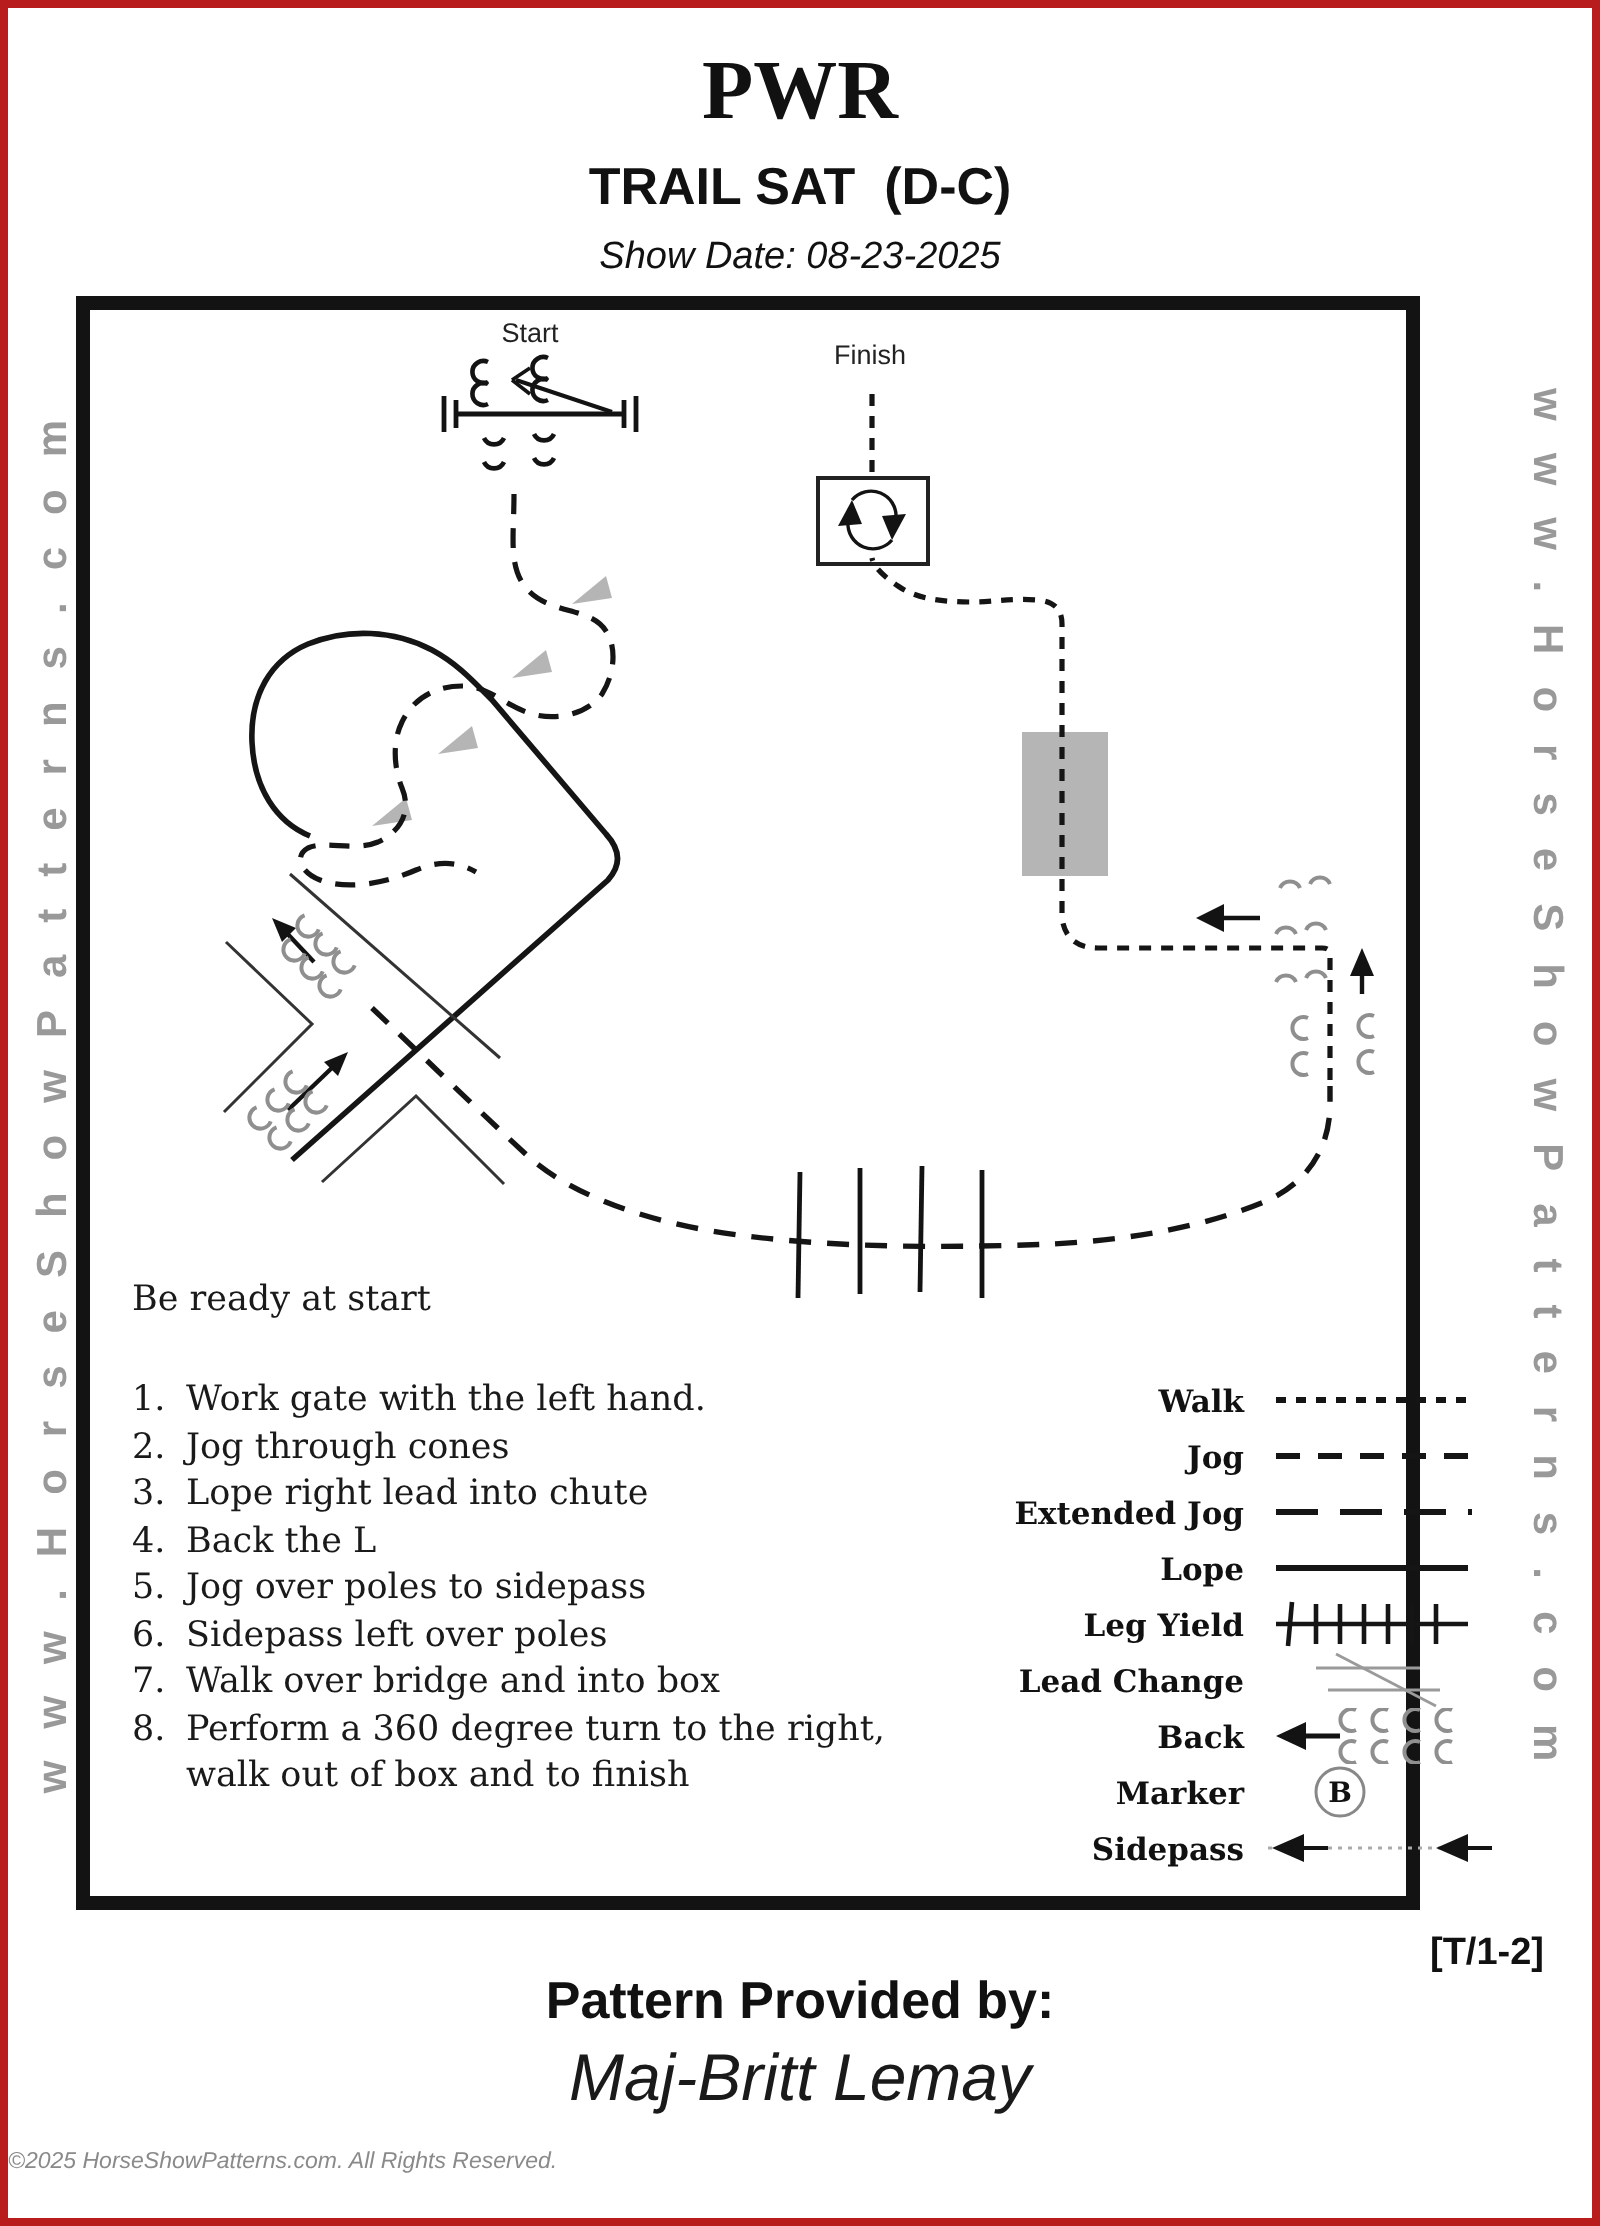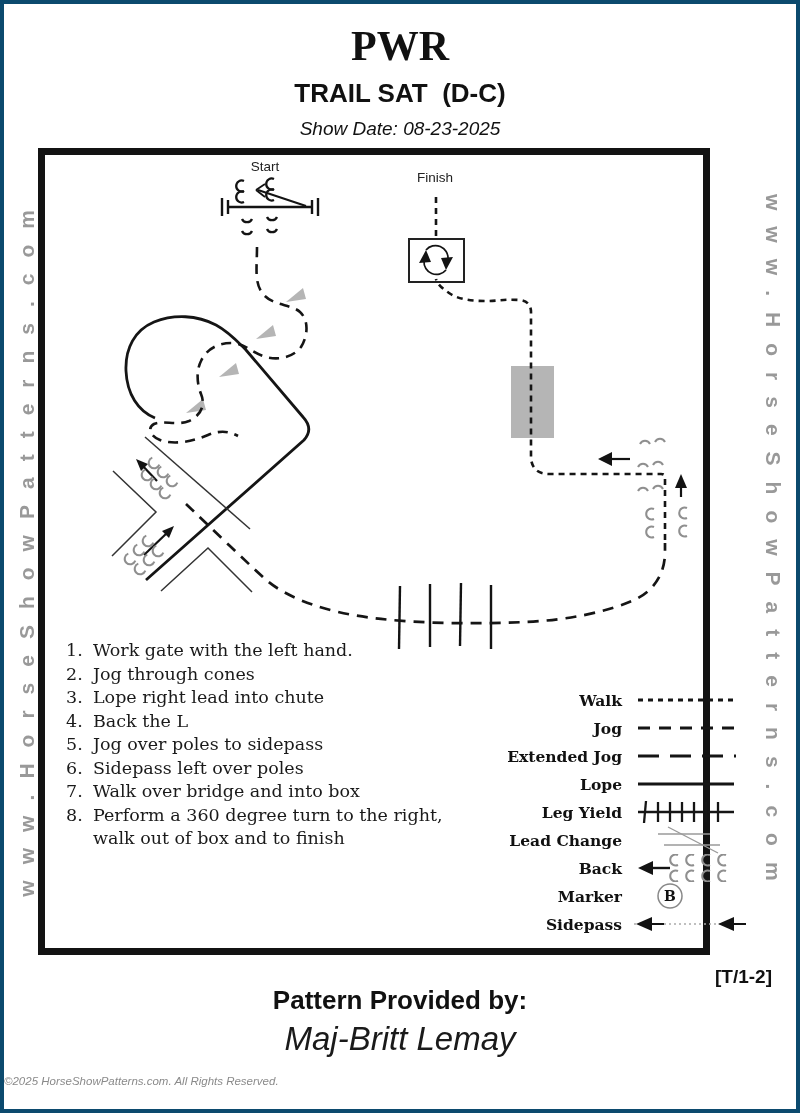--- a/index.html
+++ b/index.html
@@ -1,16 +1,16 @@
 <!DOCTYPE html>
 <html><head>
 <meta charset="utf-8">
 <style>
   html,body{margin:0;padding:0;background:#e8e8e8;}
-  .page{position:relative;width:800px;height:1113px;background:#fff;border:4px solid #0c4a6e;
+  .page{position:relative;width:800px;height:1113px;background:#fff;border:4px solid #b91c1c;
         box-sizing:border-box;font-family:"Liberation Sans",sans-serif;overflow:hidden;margin:0 auto;}
   
   .title{position:absolute;top:18px;left:0;width:792px;text-align:center;
          font-family:"Liberation Serif","DejaVu Serif",serif;font-weight:bold;font-size:42px;color:#111;}
   .subtitle{position:absolute;top:74px;left:0;width:792px;text-align:center;
             font-weight:bold;font-size:26px;color:#111;white-space:pre;}
   .showdate{position:absolute;top:114px;left:0;width:792px;text-align:center;
             font-style:italic;font-size:19px;color:#111;}
   
   .side{position:absolute;top:144px;height:795px;width:30px;display:flex;align-items:center;justify-content:center;}
@@ -182,20 +182,21 @@
           <polygon points="446,270 453,257 441,258" fill="#131313" stroke="none"></polygon>
           <path d="M 446,270 A 12.5,12.5 0 0 1 424,261"></path>
           <polygon points="426,250 419,263 431,262" fill="#131313" stroke="none"></polygon>
         </g>
       </g>
 
       <path fill="none" stroke="#151515" stroke-width="2.6" stroke-dasharray="6 5" d="M 436,236 L 436,193"></path>
     </svg>
 
     <div class="instructions">
+      <div class="intro">Be ready at start</div>
       <div class="instr-line">
         <span class="num">1.</span>
         <span class="txt">Work gate with the left hand.</span>
         </div>
       <div class="instr-line">
         <span class="num">2.</span>
         <span class="txt">Jog through cones</span>
         </div>
       <div class="instr-line">
         <span class="num">3.</span>

